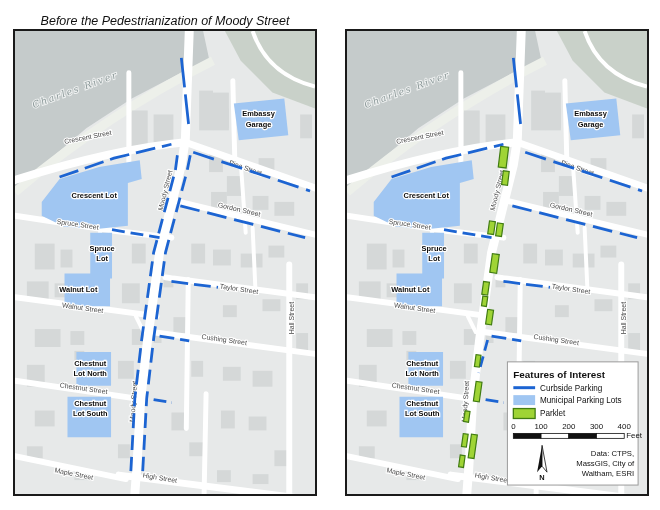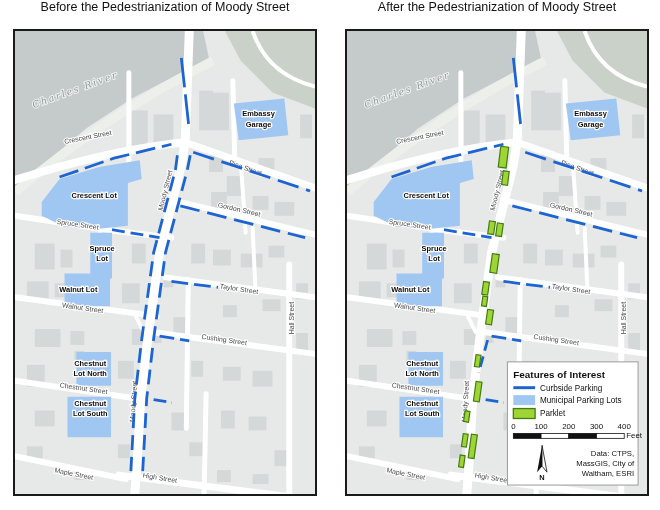--- a/index.html
+++ b/index.html
@@ -1,19 +1,19 @@
 <!DOCTYPE html>
 <html><head>
 <meta charset="utf-8">
 <style>
   html,body{margin:0;padding:0;background:#fff;}
   .canvas{position:relative;width:660px;height:510px;background:#fff;overflow:hidden;
           font-family:"Liberation Sans",sans-serif;}
-  .map-title{position:absolute;top:0;height:18px;text-align:center;
-             font-size:12.5px;color:#111;letter-spacing:0;}
+  .map-title{position:absolute;top:14px;height:18px;text-align:center;
+             font-size:12.5px;color:#111;letter-spacing:0;font-style:italic;}
   svg.map{position:absolute;top:29px;width:300px;height:463px;border:2px solid #1a1a1a;
           background:#e7e9e9;display:block;}
   
   .slabel{font-family:"Liberation Sans",sans-serif;font-size:7px;fill:#4a4a4a;
           paint-order:stroke;stroke:#ffffff;stroke-width:2.2px;text-anchor:middle;}
   .rlabel{font-family:"DejaVu Serif",serif;font-style:italic;font-size:9.5px;fill:#8d9a9a;
           letter-spacing:2px;paint-order:stroke;stroke:#eef0f0;stroke-width:2px;text-anchor:middle;}
   .llabel{font-family:"Liberation Sans",sans-serif;font-weight:bold;font-size:7.5px;fill:#0b0b0b;
           paint-order:stroke;stroke:#ffffff;stroke-width:2.4px;text-anchor:middle;}
   .leg-title{font-family:"Liberation Sans",sans-serif;font-weight:bold;font-size:10px;fill:#111;}
@@ -21,21 +21,20 @@
   .leg-num{font-family:"Liberation Sans",sans-serif;font-size:8px;fill:#111;text-anchor:middle;}
   .leg-feet{font-family:"Liberation Sans",sans-serif;font-size:8px;fill:#111;}
   .leg-credit{font-family:"Liberation Sans",sans-serif;font-size:7.8px;fill:#111;text-anchor:end;}
   .leg-n{font-family:"Liberation Sans",sans-serif;font-weight:bold;font-size:7.5px;fill:#111;text-anchor:middle;}
 </style>
 </head>
 <body>
 
 <div class="canvas">
   <div class="map-title" style="left:13px;width:304px">Before the Pedestrianization of Moody Street</div>
-  <div class="map-title" style="left:345px;width:304px">After the Pedestrianization of Moody Street</div>
   <svg class="map" id="map-before" style="left:13px" viewBox="0 0 303 466" preserveAspectRatio="none">
       <rect x="0" y="0" width="303" height="466" fill="#e7e9e9"></rect>
       <polygon points="0,0 190,0 196,28 160,46 118,68 72,98 34,130 0,158" fill="#c5cbcb"></polygon>
       <polygon points="212,0 303,0 303,78 260,62 228,30" fill="#c9d1c9"></polygon>
       <path d="M0,162 C50,120 120,70 200,30" fill="none" stroke="#edf0ea" stroke-width="9"></path>
       <path d="M240,0 C250,30 272,48 303,56" fill="none" stroke="#ffffff" stroke-width="4"></path>
       <g>
         <rect x="118" y="80" width="16" height="36" fill="#d5d8d8"></rect>
         <rect x="140" y="84" width="20" height="28" fill="#d5d8d8"></rect>
         <rect x="186" y="60" width="14" height="40" fill="#d5d8d8"></rect>

